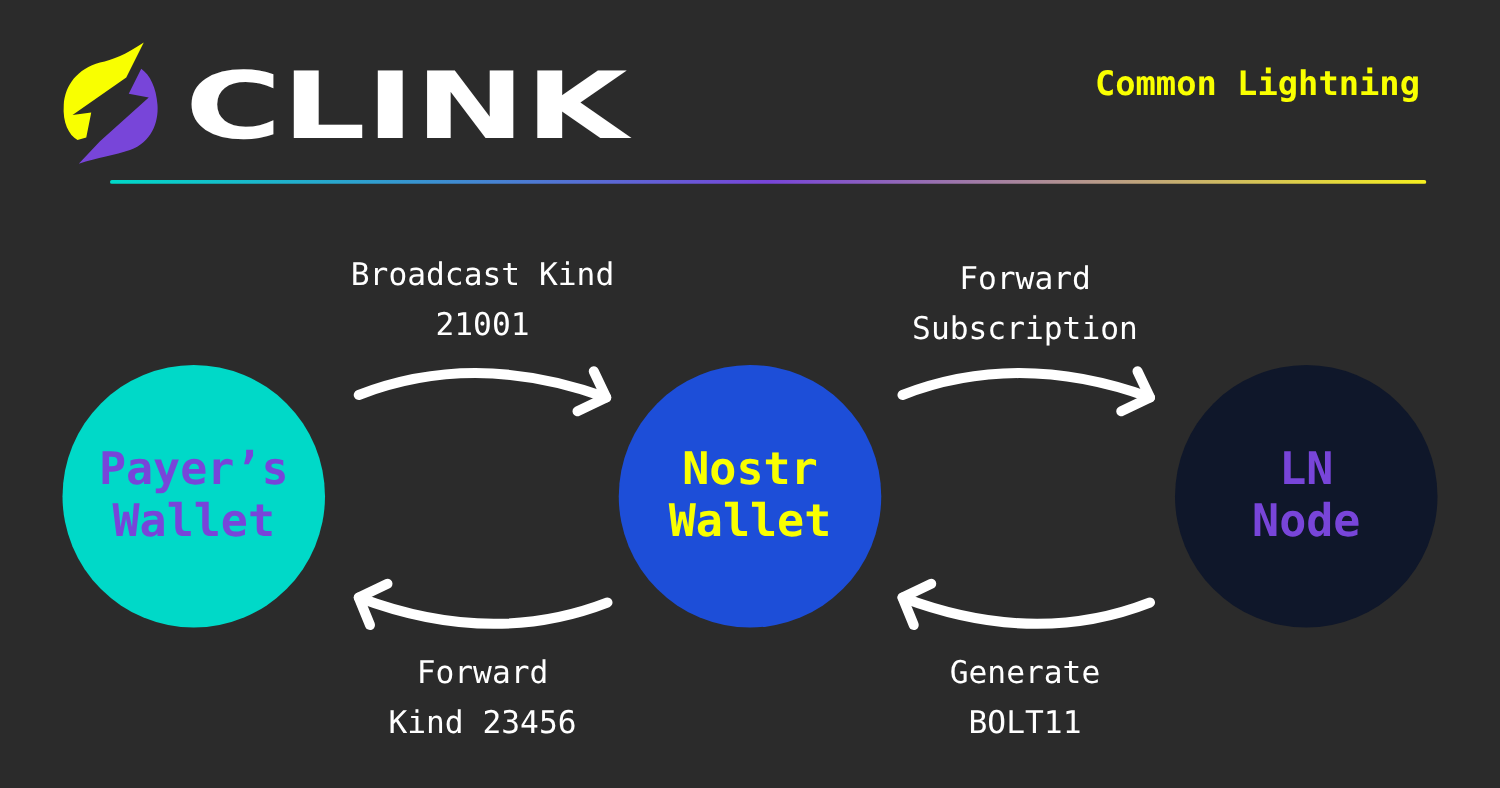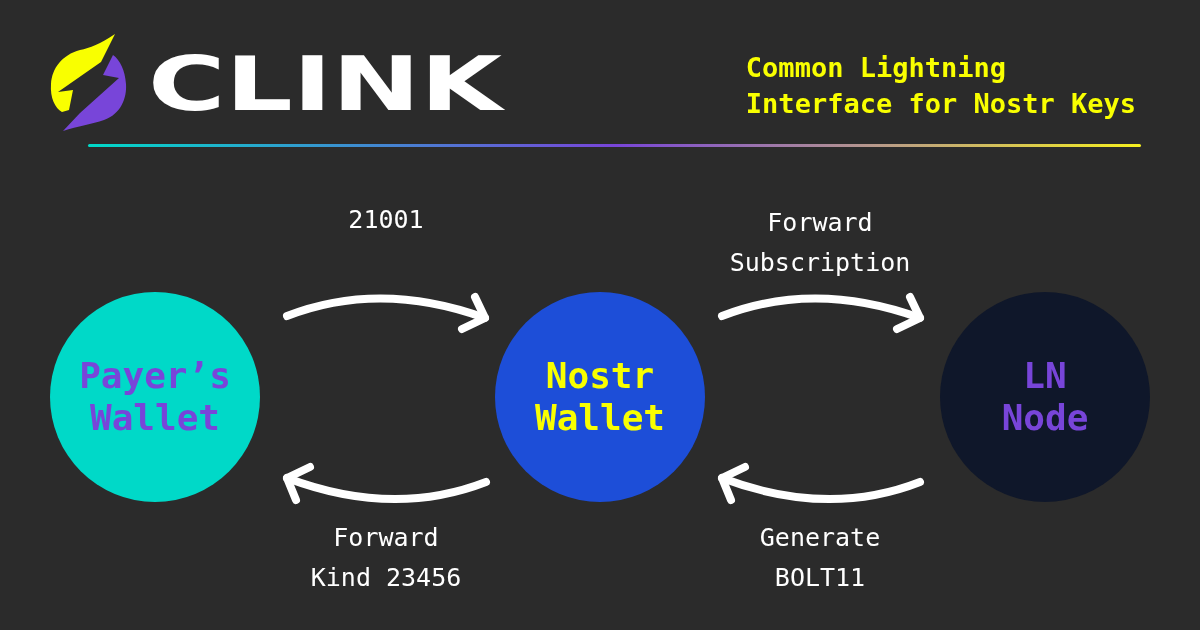--- a/index.html
+++ b/index.html
@@ -44,21 +44,20 @@
 <svg id="logo-svg" width="520" height="140">
   <g>
     <path fill="#f9ff00" d="M115,34 C100,44 90,48 80,50 C62,55 52,68 51,84 C50,98 55,108 62,112 L69,110 L73,90 L58,92 L101,62 Z"></path>
     <path fill="#7845d9" d="M63,131 C78,126 92,124 104,120 C121,114 127,98 126,84 C125,70 120,60 113,55 L103,75 L119,78 L80,113 Z"></path>
   </g>
   <text x="148" y="110" fill="#ffffff" font-family="DejaVu Sans, Liberation Sans, sans-serif" font-weight="bold" font-size="74" textLength="354" lengthAdjust="spacingAndGlyphs">CLINK</text>
 </svg>
 
 <div class="tagline">
   <span>Common Lightning</span>
-  <span>Interface for Nostr Keys</span>
 </div>
 
 <div class="divider"></div>
 
 <svg id="arrows" width="1200" height="630">
   <g fill="none" stroke="#ffffff" stroke-width="8" stroke-linecap="round" stroke-linejoin="round">
     <g>
       <path d="M287,316 Q380,280 485,318"></path>
       <path d="M475,297 L485,318 L462,329"></path>
     </g>
@@ -84,20 +83,21 @@
 <div class="node" style="left:495px; top:292px; background:#1d4ed8; color:#f9ff00;">
   <span>Nostr</span>
   <span>Wallet</span>
 </div>
 <div class="node" style="left:940px; top:292px; background:#0f172a; color:#7845d9;">
   <span>LN</span>
   <span>Node</span>
 </div>
 
 <div class="step" style="left:236px; top:200px;">
+  <span>Broadcast Kind</span>
   <span>21001</span>
 </div>
 <div class="step" style="left:670px; top:203px;">
   <span>Forward</span>
   <span>Subscription</span>
 </div>
 <div class="step" style="left:670px; top:518px;">
   <span>Generate</span>
   <span>BOLT11</span>
 </div>

